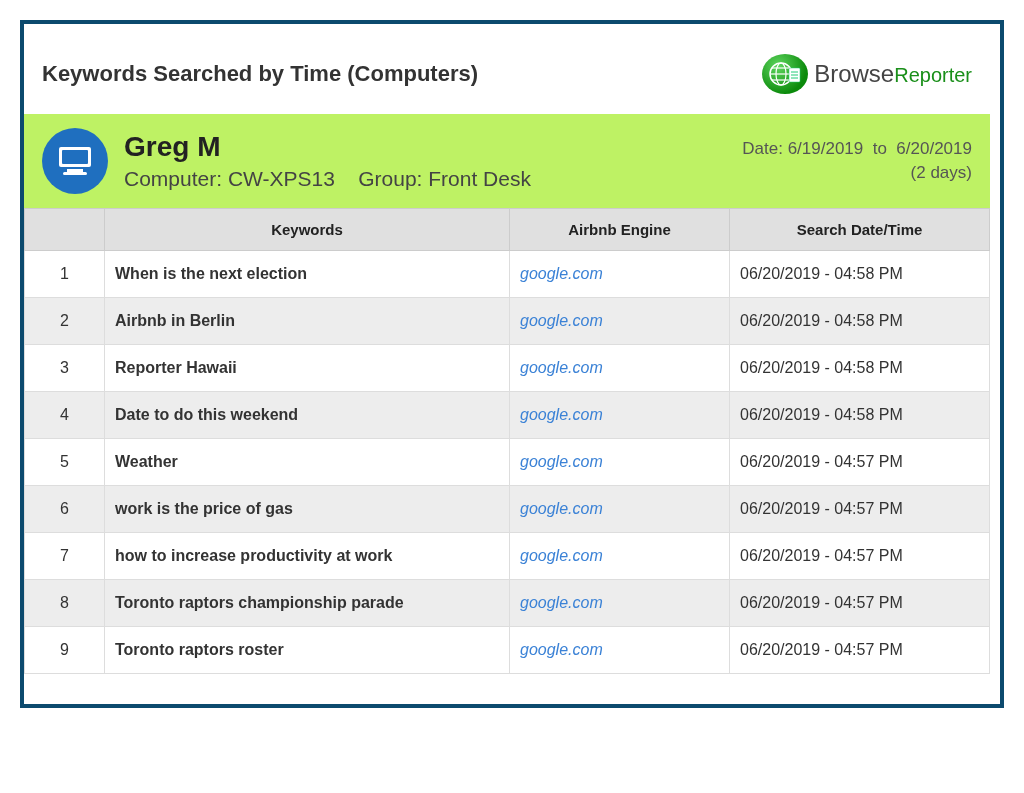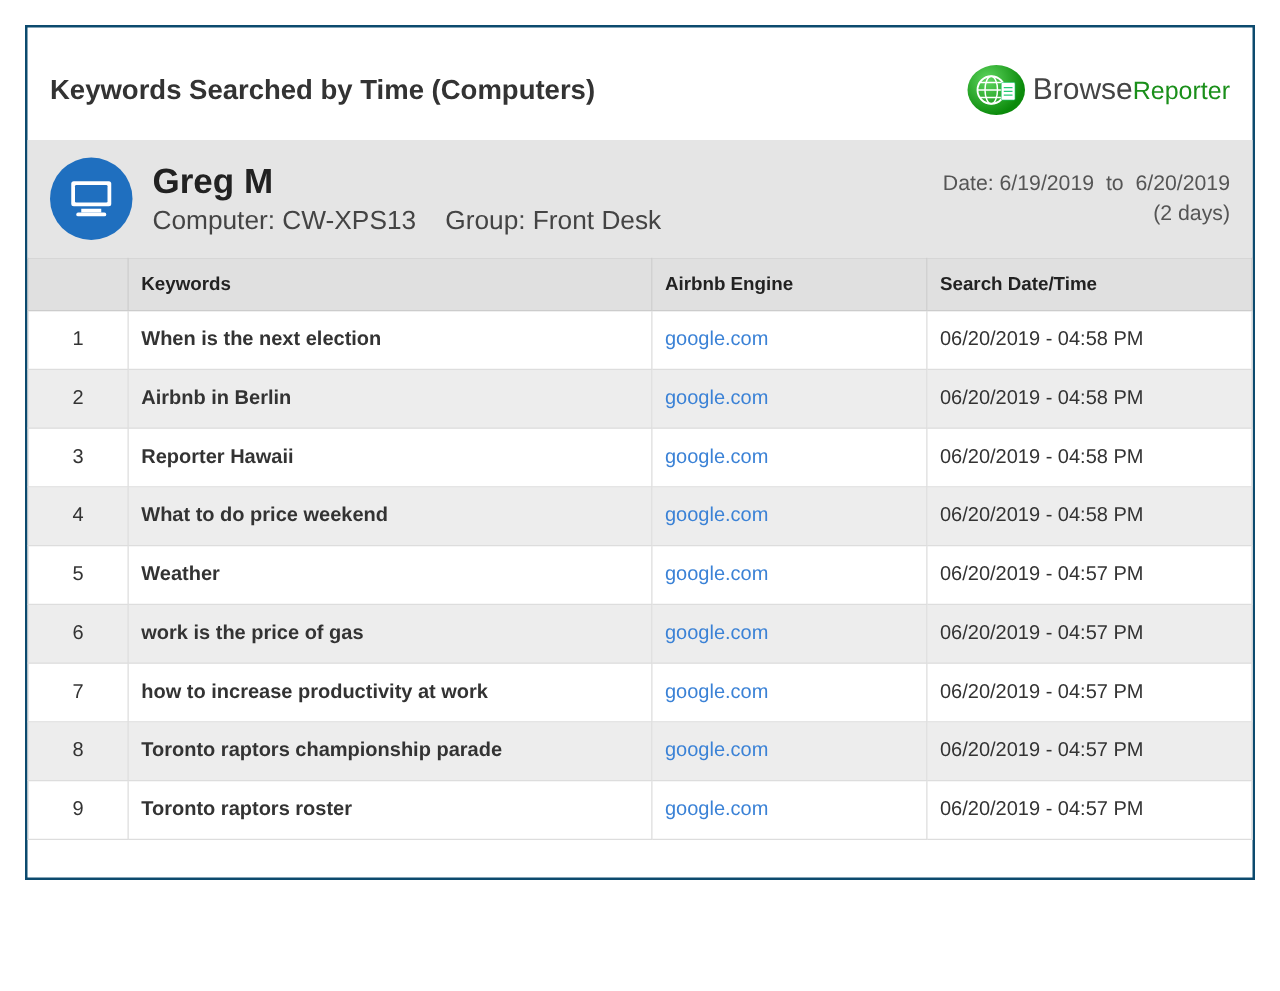--- a/index.html
+++ b/index.html
@@ -3,25 +3,25 @@
 <meta charset="utf-8">
 <style>
   * { box-sizing: border-box; }
   body {
     margin: 0;
     padding: 20px;
     font-family: Arial, Helvetica, sans-serif;
     background: #fff;
   }
   .panel {
-    border: 2px solid #0c4a6e;
+    border: 4px solid #0c4a6e;
     width: 984px;
     margin: 0 auto;
     background: #fff;
-    padding: 20px 0 30px 0;
+    padding: 20px 10px 30px 0;
   }
   .report-header {
     display: flex;
     justify-content: space-between;
     align-items: center;
     padding: 10px 18px 20px 18px;
   }
   .report-title {
     font-size: 22px;
     font-weight: bold;
@@ -48,21 +48,21 @@
     color: #444;
     font-weight: 500;
   }
   .logo-text2 {
     font-size: 20px;
     color: #1a8f1a;
     font-weight: 500;
   }
 
   .user-bar {
-    background: #e5e5e5;
+    background: #bef264;
     display: flex;
     align-items: center;
     padding: 14px 18px;
     position: relative;
   }
   .computer-badge {
     width: 66px;
     height: 66px;
     background: #1f6fbf;
     border-radius: 50%;
@@ -95,21 +95,21 @@
   }
   .date-sub { font-size: 17px; margin-top:4px; }
 
   table.keywords {
     width: 100%;
     border-collapse: collapse;
     table-layout: fixed;
   }
   table.keywords th {
     background: #e0e0e0;
-    text-align: left;
+    text-align: center;
     font-size: 15px;
     font-weight: bold;
     color: #222;
     padding: 12px 10px;
     border: 1px solid #ccc;
   }
   table.keywords td {
     padding: 14px 10px;
     border: 1px solid #ddd;
     font-size: 16px;
@@ -118,21 +118,21 @@
   table.keywords tbody tr:nth-child(even) td {
     background: #ededed;
   }
   table.keywords tbody tr:nth-child(odd) td {
     background: #fff;
   }
   .col-num { width: 80px; text-align: center; color:#555; }
   .col-kw  { width: auto; font-weight: bold; }
   .col-se  { width: 220px; }
   .col-dt  { width: 260px; }
-  .se-link { color: #3b82d6; }
+  .se-link { color: #3b82d6; font-style: italic; }
 </style>
 </head>
 <body>
 
 <div class="panel">
 
   <div class="report-header">
     <div class="report-title">Keywords Searched by Time (Computers)</div>
     <div class="logo">
       <div class="logo-globe">
@@ -207,21 +207,21 @@
           <td class="col-dt">06/20/2019 - 04:58 PM</td>
         </tr>
         <tr>
           <td class="col-num">3</td>
           <td class="col-kw">Reporter Hawaii</td>
           <td class="col-se"><span class="se-link">google.com</span></td>
           <td class="col-dt">06/20/2019 - 04:58 PM</td>
         </tr>
         <tr>
           <td class="col-num">4</td>
-          <td class="col-kw">What to do price weekend</td>
+          <td class="col-kw">Date to do this weekend</td>
           <td class="col-se"><span class="se-link">google.com</span></td>
           <td class="col-dt">06/20/2019 - 04:58 PM</td>
         </tr>
         <tr>
           <td class="col-num">5</td>
           <td class="col-kw">Weather</td>
           <td class="col-se"><span class="se-link">google.com</span></td>
           <td class="col-dt">06/20/2019 - 04:57 PM</td>
         </tr>
         <tr>

